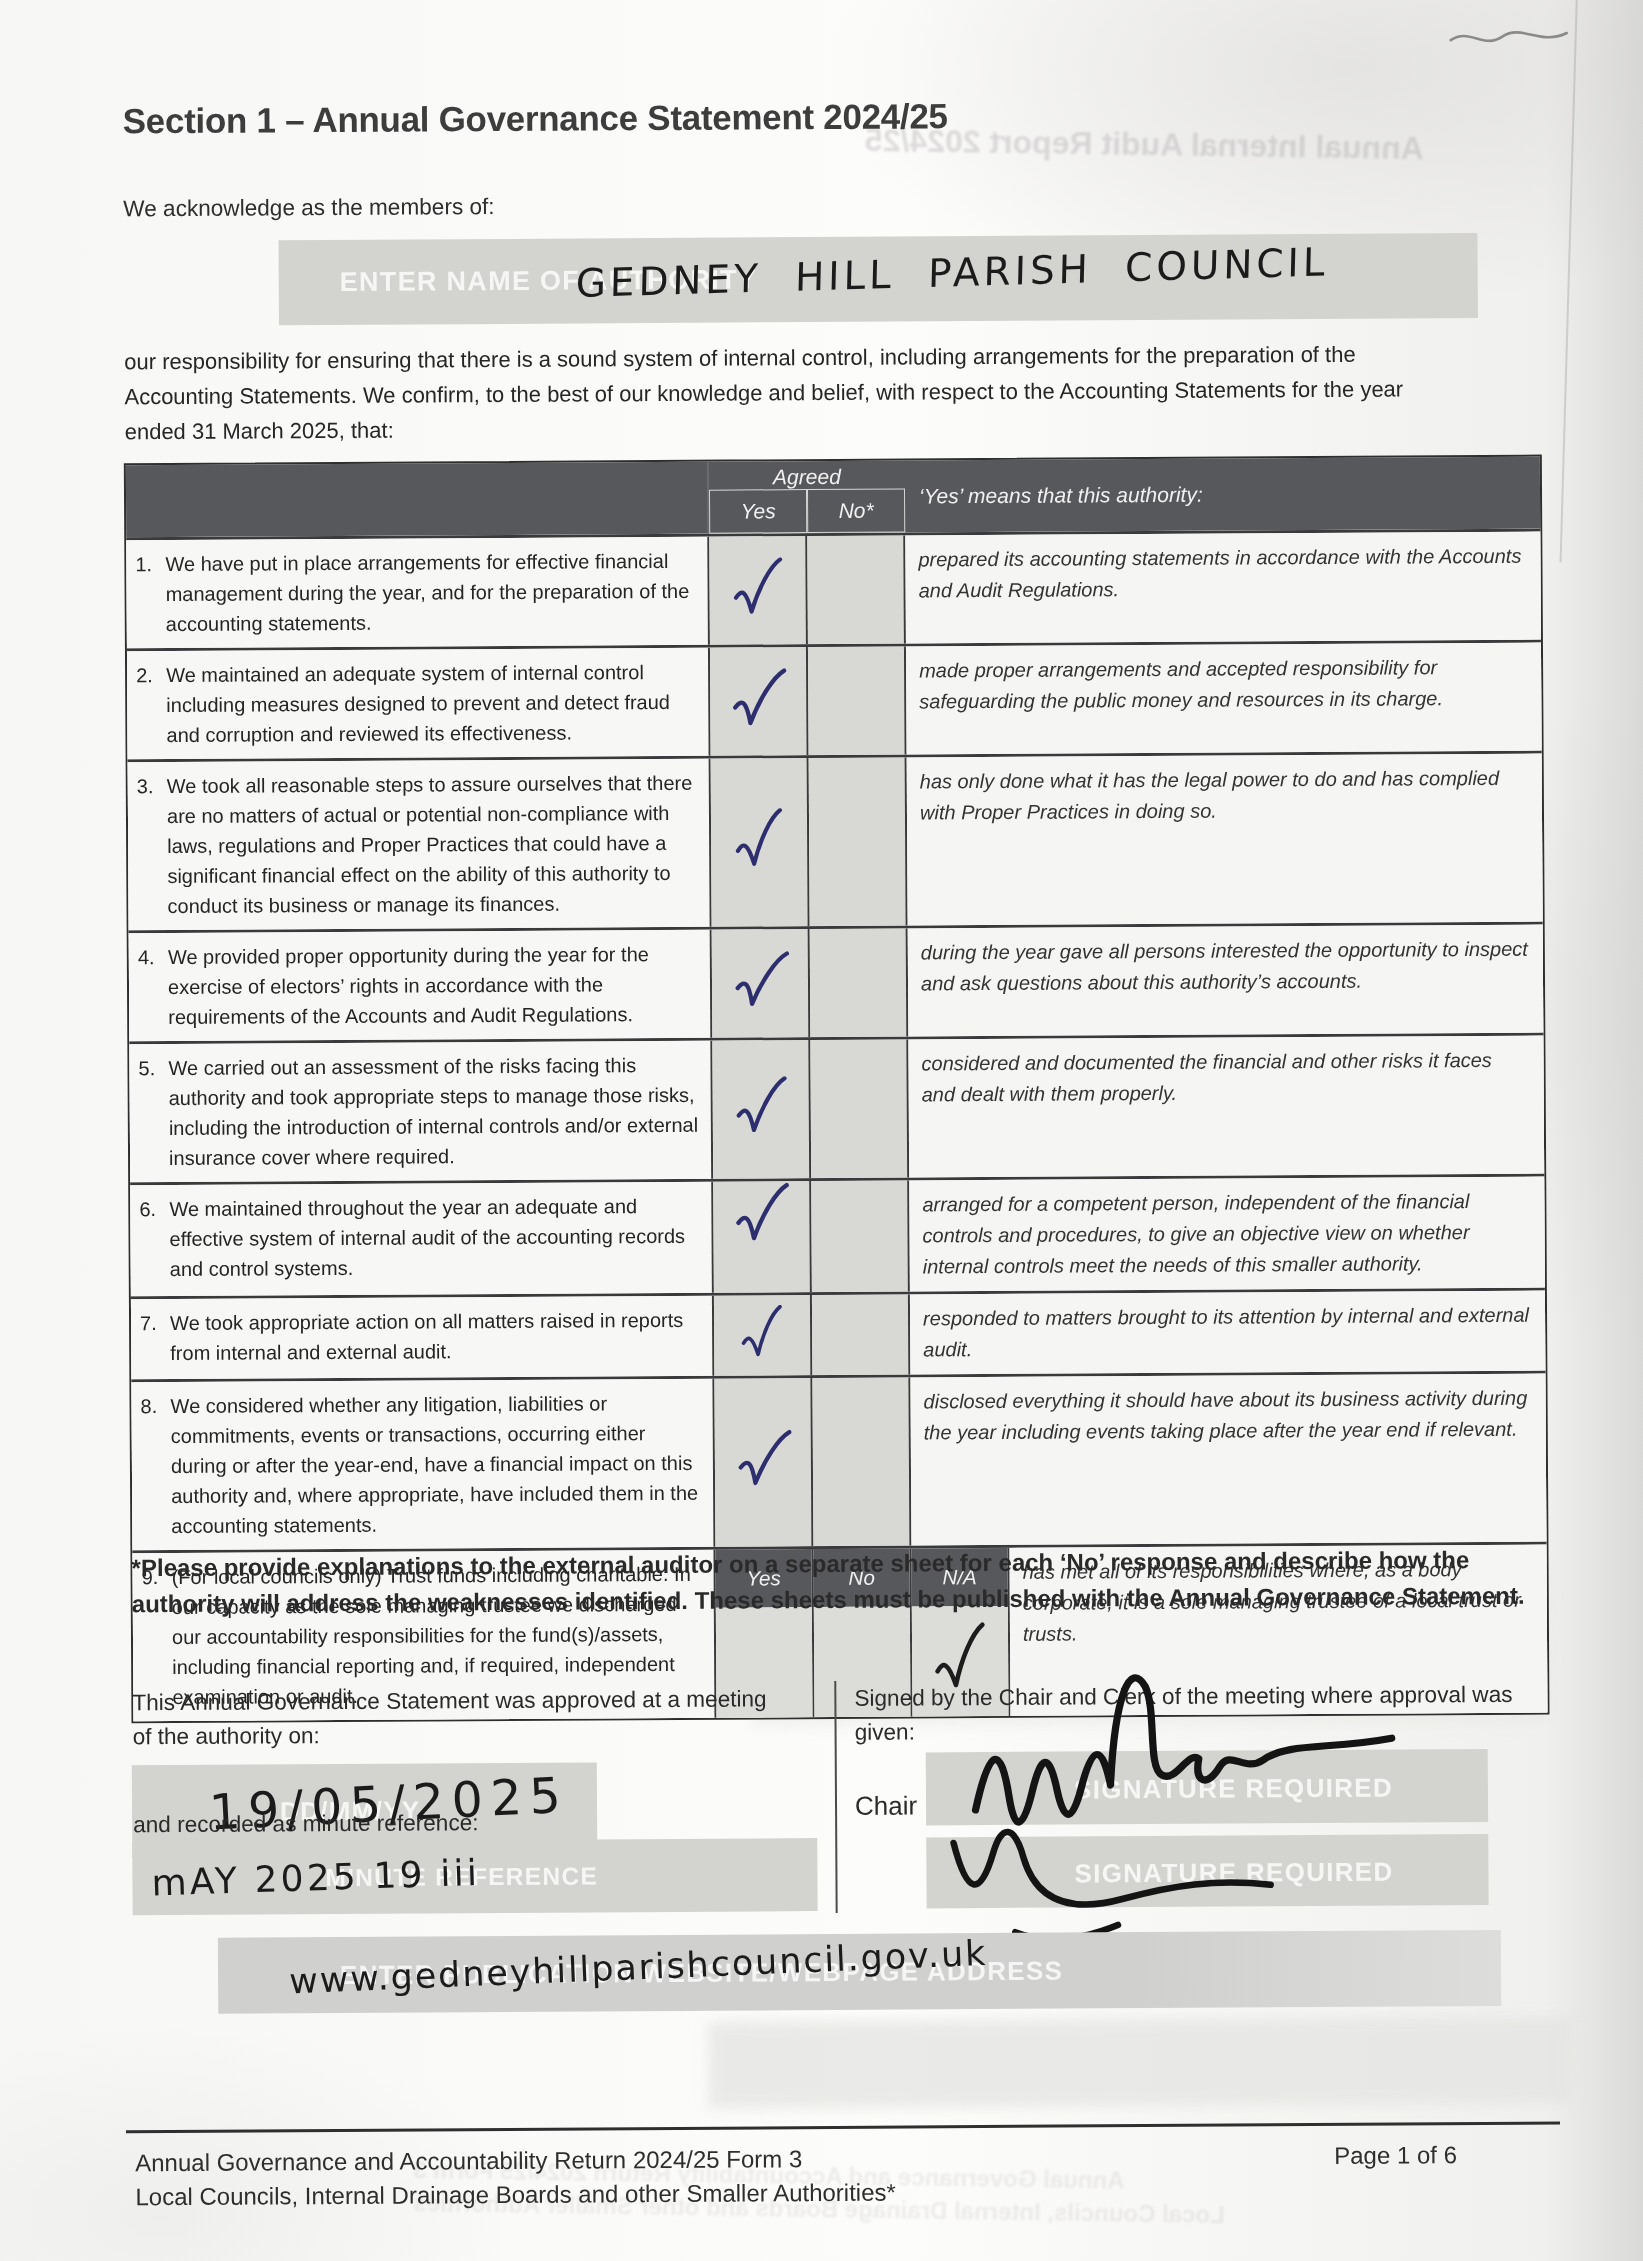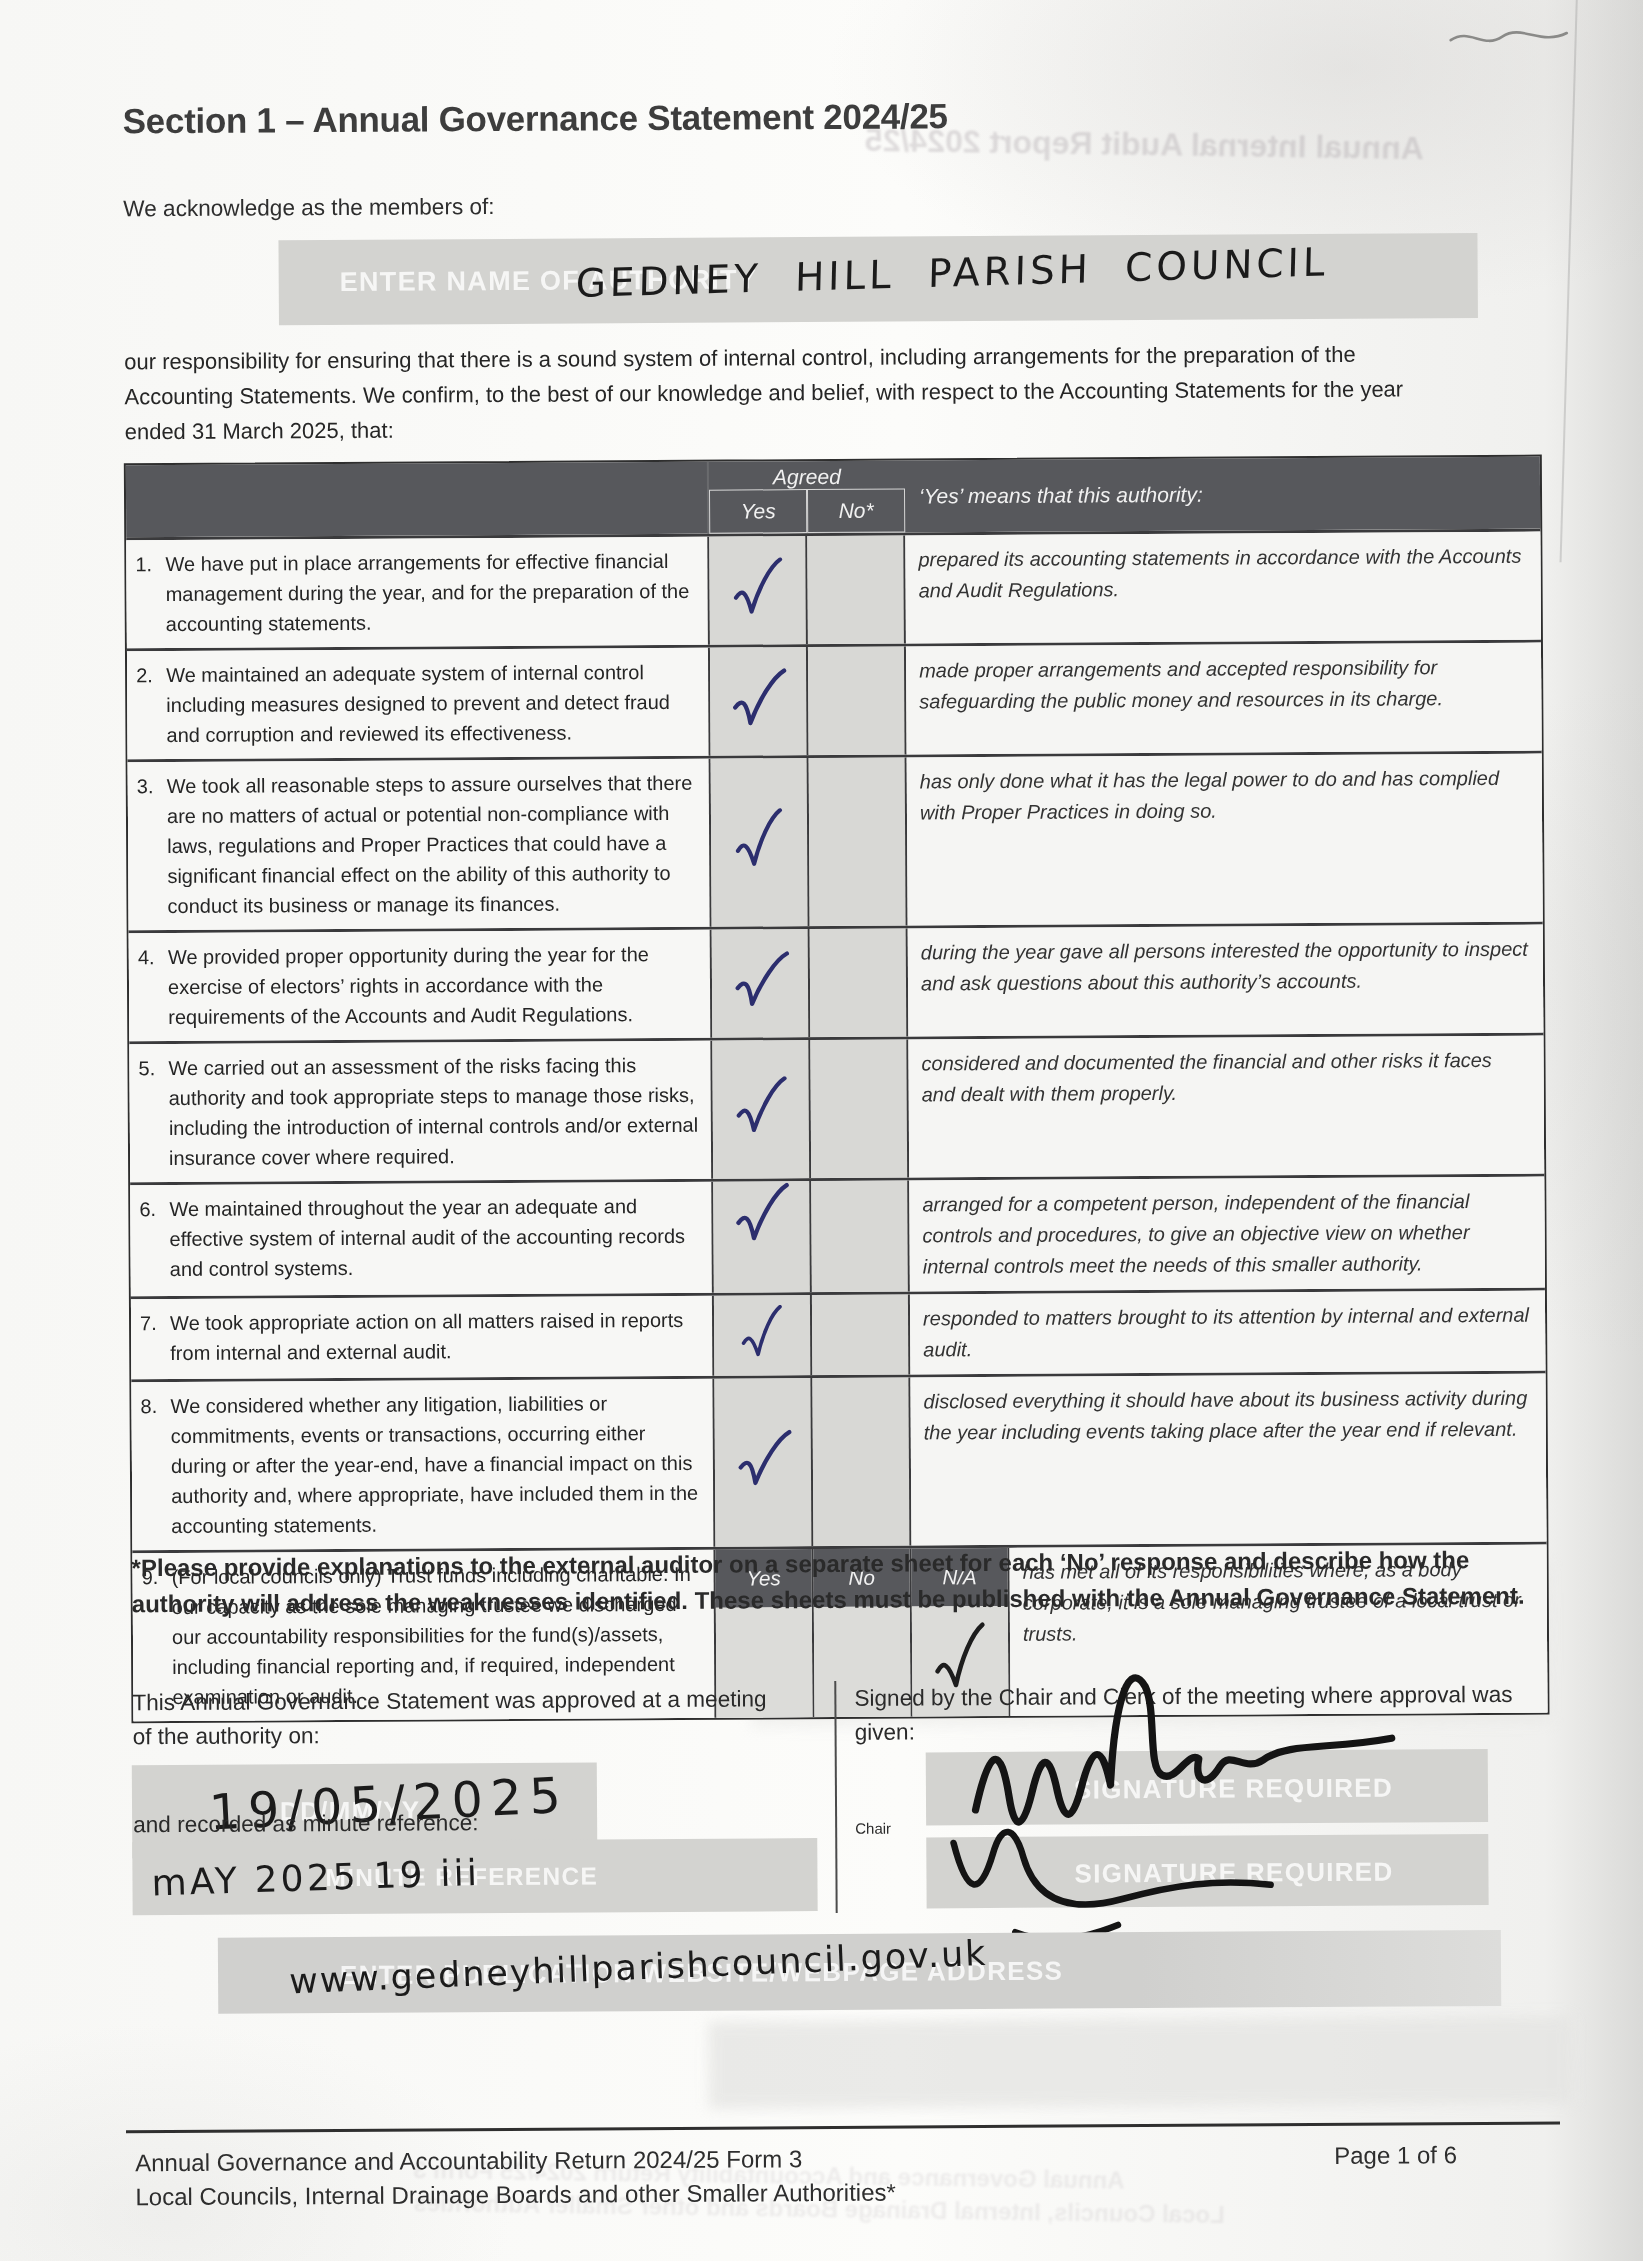--- a/index.html
+++ b/index.html
@@ -52,21 +52,21 @@
   .r5{min-height:116px}.r6{min-height:84px}.r7{min-height:63px}.r8{min-height:129px}.r9{min-height:165px}
   .sub{width:98px;box-sizing:border-box;border-right:2.6px solid #3a3a3c;display:flex;flex-direction:column;}
   .sub .sh{height:58px;background:#57585c;color:#f1f1f1;font-style:italic;font-size:20.6px;display:flex;align-items:center;justify-content:center;}
   .sub .sb{flex:1;background:#dcdcd9;display:flex;align-items:center;justify-content:center;}
   .c-desc9{flex:1;box-sizing:border-box;padding:9px 13px;font-style:italic;font-size:20px;line-height:1.55;color:#333;background:#f5f5f3;}
 
   .footnote{font-size:24px;font-weight:700;line-height:1.5;color:#2a2a2a;width:1399px;}
 
   
   .apphead{font-size:22.6px;line-height:1.5;color:#2a2a2a;}
-  .siglabel{font-size:15px;color:#2a2a2a;margin-top:29px;}
+  .siglabel{font-size:26px;color:#2a2a2a;}
   .divider{position:absolute;width:1.9px;background:#4c4c4c;}
   .rule{position:absolute;height:3.2px;background:#2f2f2f;}
   .footer-text{font-size:24px;color:#2e2e2e;}
   .sig-svg{stroke:#141414;stroke-width:9;fill:none;stroke-linecap:round;stroke-linejoin:round;}
 </style>
 </head>
 <body>
 
 <div class="sheet">
   <div class="content">

